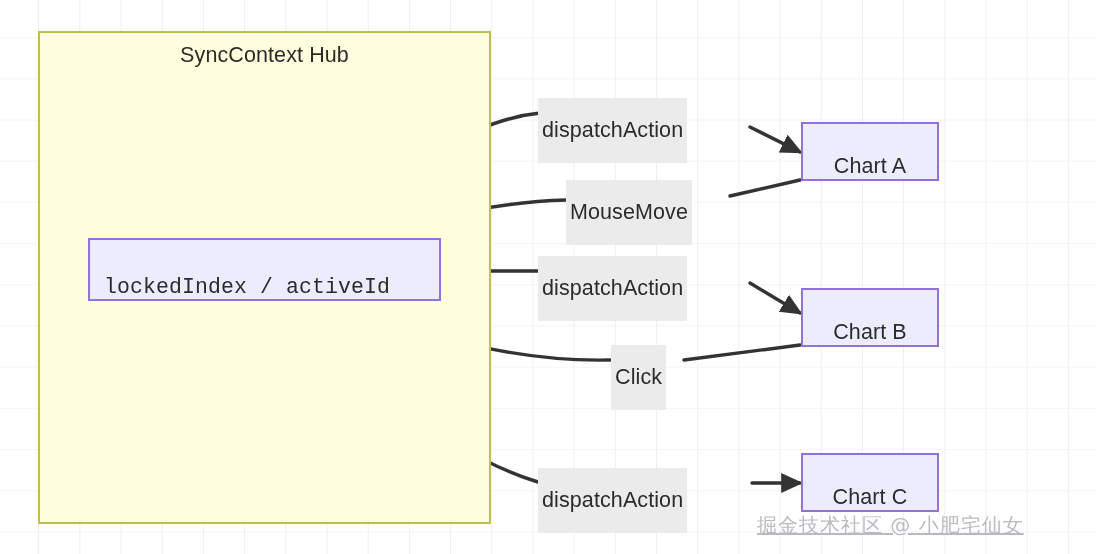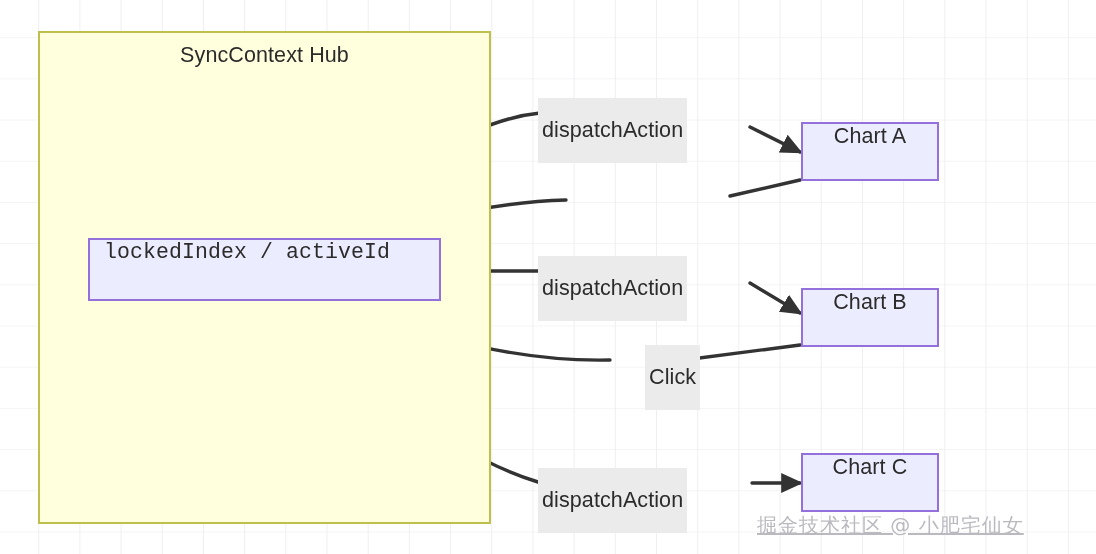--- a/index.html
+++ b/index.html
@@ -46,21 +46,21 @@
     font-size: 21.5px;
     color: #2b2b2b;
     letter-spacing: 0.1px;
   }
   .node-box {
     position: absolute;
     background: #ececff;
     border: 2px solid #9370db;
     box-sizing: border-box;
     display: flex;
-    align-items: flex-start;
+    align-items: flex-end;
     justify-content: center;
     font-size: 21.5px;
     color: #2b2b2b;
     letter-spacing: 0.1px;
   }
   .state-box {
     left: 88px;
     top: 238px;
     width: 353px;
     height: 63px;
@@ -78,21 +78,21 @@
     color: #2b2b2b;
     font-size: 21.5px;
     line-height: 1.45;
     padding: 17px 4px;
     white-space: nowrap;
     letter-spacing: 0.1px;
   }
   .lbl-dispatch-a { left: 538px; top: 98px; }
   .lbl-mousemove  { left: 566px; top: 180px; }
   .lbl-dispatch-b { left: 538px; top: 256px; }
-  .lbl-click      { left: 645px; top: 345px; }
+  .lbl-click      { left: 611px; top: 345px; }
   .lbl-dispatch-c { left: 538px; top: 468px; }
 
   .watermark {
     position: absolute;
     left: 757px;
     top: 512px;
     font-size: 20px;
     color: #b9b9bf;
     white-space: nowrap;
     letter-spacing: 1px;
@@ -142,19 +142,20 @@
 
   <div class="node-box chart-b">
     <span>Chart B</span>
   </div>
 
   <div class="node-box chart-c">
     <span>Chart C</span>
   </div>
 
   <div class="edge-label lbl-dispatch-a">dispatchAction</div>
+  <div class="edge-label lbl-mousemove">MouseMove</div>
   <div class="edge-label lbl-dispatch-b">dispatchAction</div>
   <div class="edge-label lbl-click">Click</div>
   <div class="edge-label lbl-dispatch-c">dispatchAction</div>
 
   <div class="watermark">掘金技术社区 @ 小肥宅仙女</div>
 
 </div>
 
 </body></html>

